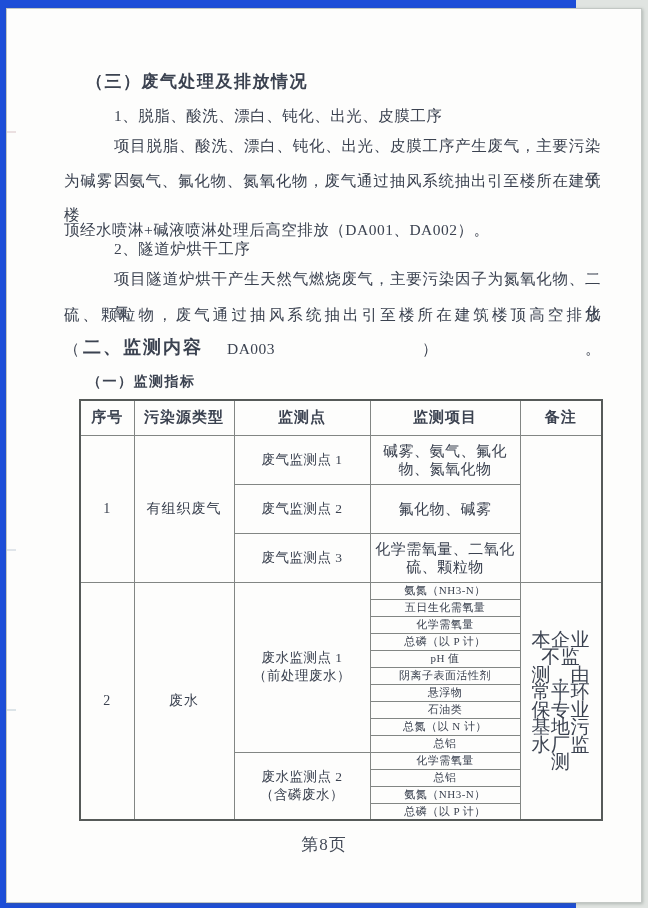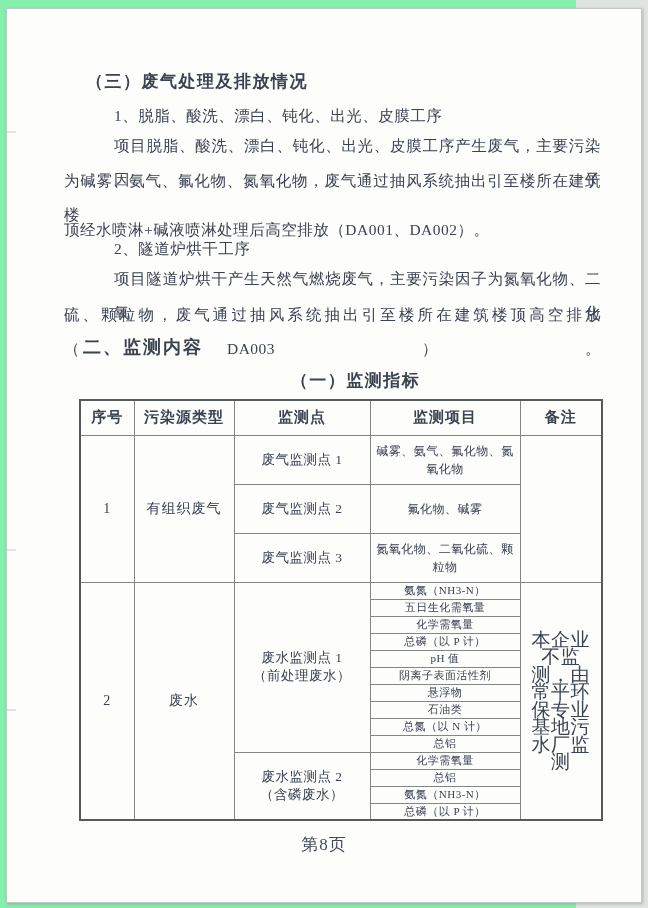--- a/index.html
+++ b/index.html
@@ -8,21 +8,21 @@
     width: 648px;
     height: 908px;
     background: #e0e4e1;
     font-family: "Liberation Serif", "DejaVu Serif", serif;
     overflow: hidden;
   }
   .canvas {
     position: relative;
     width: 576px;
     height: 908px;
-    background: #86efac;
+    background: #1d4ed8;
   }
   .page {
     position: absolute;
     left: 6px;
     top: 8px;
     width: 636px;
     height: 895px;
     background: #fdfdfc;
     border: 1px solid #c2c7c4;
     box-shadow: 1px 1px 3px rgba(90,100,95,0.35);
@@ -61,25 +61,24 @@
   }
   .h2 {
     left: 76px;
     font-size: 18px;
     font-weight: 700;
     letter-spacing: 2px;
     font-family: "Liberation Sans", "DejaVu Sans", sans-serif;
   }
   .h3 {
     left: 80px;
-    font-size: 17px;
+    font-size: 14px;
     font-weight: 700;
     letter-spacing: 1.5px;
     font-family: "Liberation Sans", "DejaVu Sans", sans-serif;
-    text-align: center;
   }
   .listitem { left: 107px; }
   .indent { padding-left: 50px; width: 487px; }
 
   table.mon {
     position: absolute;
     left: 72px;
     top: 390px;
     width: 522px;
     border-collapse: collapse;
@@ -107,21 +106,21 @@
   td.c-no, td.c-src {
     font-size: 14px;
     letter-spacing: 1px;
   }
   td.c-pt {
     font-size: 13.5px;
     letter-spacing: 0.5px;
     line-height: 18px;
   }
   td.c-it {
-    font-size: 12px;
+    font-size: 15px;
     letter-spacing: 0.5px;
     line-height: 18px;
   }
   td.c-it.sm { line-height: 15px; font-size: 11px; }
   td.c-rm {
     font-size: 19px;
     letter-spacing: 0.5px;
     line-height: 17.5px;
     padding: 0 3px;
   }
@@ -190,21 +189,21 @@
           <td class="c-pt">废气监测点 1</td>
           <td class="c-it wrapline">碱雾、氨气、氟化物、氮氧化物</td>
           <td class="c-rm" rowspan="3"></td>
         </tr>
         <tr class="g1row">
           <td class="c-pt">废气监测点 2</td>
           <td class="c-it wrapline">氟化物、碱雾</td>
         </tr>
         <tr class="g1row">
           <td class="c-pt">废气监测点 3</td>
-          <td class="c-it wrapline">氮氧化物、二氧化硫、颗粒物</td>
+          <td class="c-it wrapline">化学需氧量、二氧化硫、颗粒物</td>
         </tr>
 
         <tr class="g2row">
           <td class="c-no" rowspan="14">2</td>
           <td class="c-src" rowspan="14">废水</td>
           <td class="c-pt" rowspan="10">
             <div>废水监测点 1</div>
             <div>（前处理废水）</div>
           </td>
           <td class="c-it sm">氨氮（NH3-N）</td>

